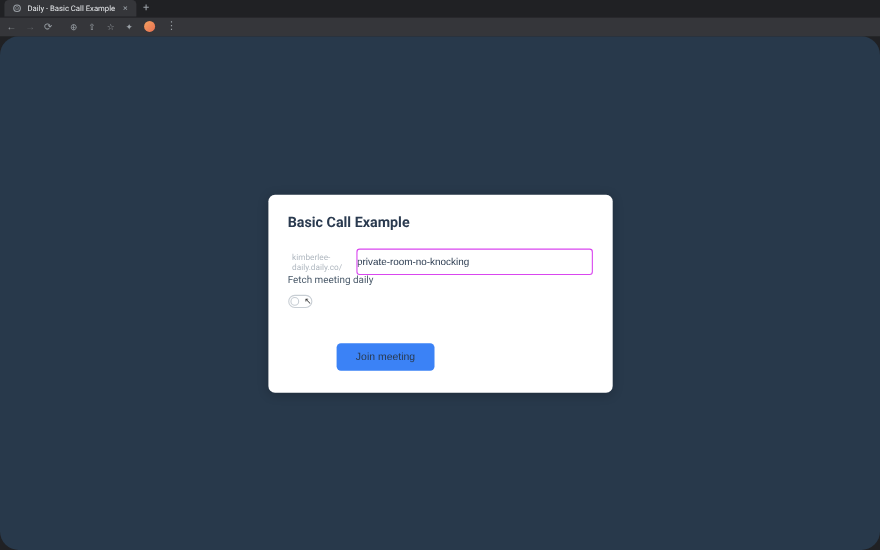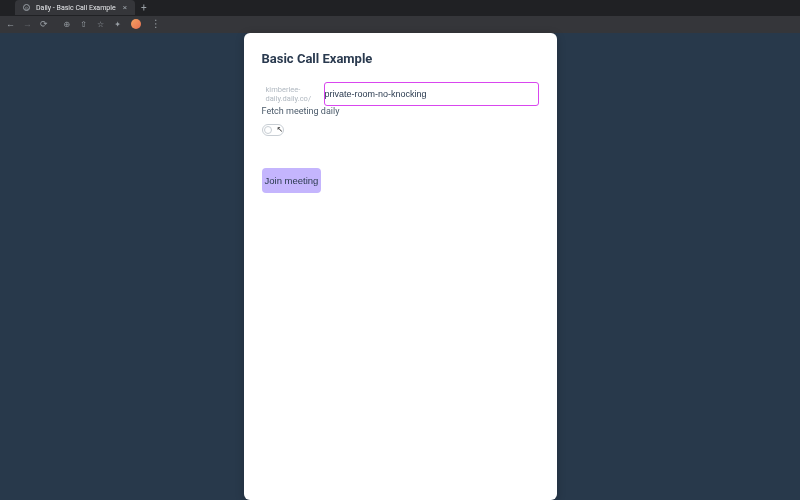--- a/index.html
+++ b/index.html
@@ -13,21 +13,21 @@
     .browser-chrome {
       background: #202124;
       height: 33px;
       display: flex;
       flex-direction: column;
     }
     .tab-bar {
       height: 16px;
       display: flex;
       align-items: center;
-      padding-left: 15px;
+      padding-left: 4px;
     }
     .tab {
       background: #35363a;
       height: 15px;
       border-radius: 4px 4px 0 0;
       display: flex;
       align-items: center;
       padding: 0 8px;
       gap: 6px;
       font-size: 7px;
@@ -118,21 +118,23 @@
       color: #9aa0a6;
       font-size: 10px;
       cursor: pointer;
       line-height: 1;
     }
     .viewport {
       background: #28394b;
       width: 100%;
       height: 467px;
       display: flex;
+      align-items: center;
       justify-content: center;
+      border-radius: 17px;
     }
     .card {
       background: #ffffff;
       width: 313px;
       border-radius: 6px;
       padding: 18px 18px 20px 18px;
       box-shadow: 0 2px 10px rgba(0,0,0,0.2);
     }
     .card-title {
       font-size: 13px;
@@ -192,28 +194,29 @@
       border: 1px solid #c8ced4;
     }
     .toggle-cursor {
       position: absolute;
       left: 14px;
       top: 0px;
       font-size: 8px;
       color: #333;
     }
     .join-btn {
-      background: #c4b5fd;
+      background: #3b82f6;
       color: #2a3a4f;
       border: none;
       border-radius: 4px;
-      padding: 7px 3px;
+      padding: 7px 18px;
       font-size: 9.5px;
       font-weight: 500;
       cursor: pointer;
+      margin-left: 44px;
     }
   </style>
 </head>
 <body>
 
 <div class="browser-chrome">
   <div class="tab-bar">
     <div class="tab">
       <span class="tab-favicon">⊙</span>
       <span>Daily - Basic Call Example</span>

